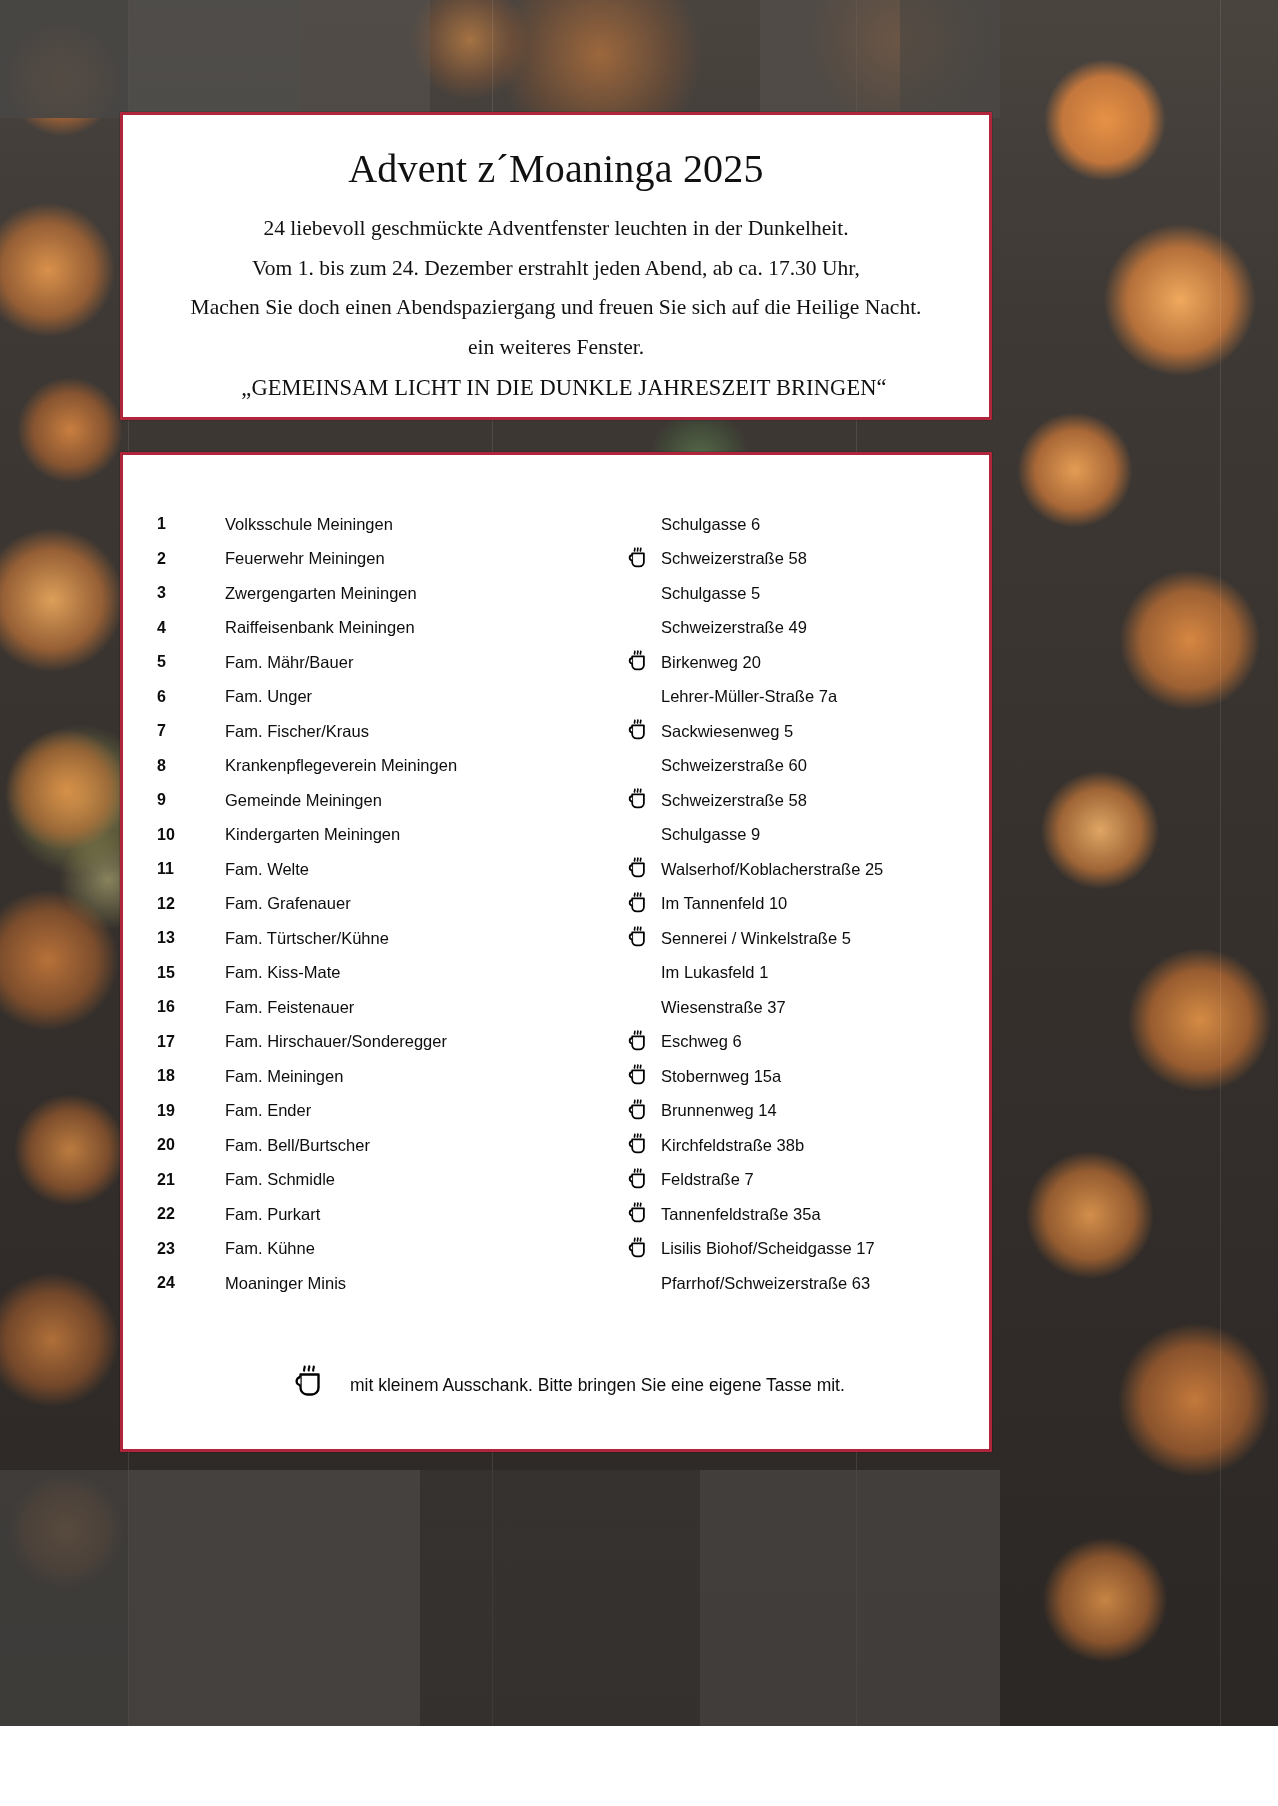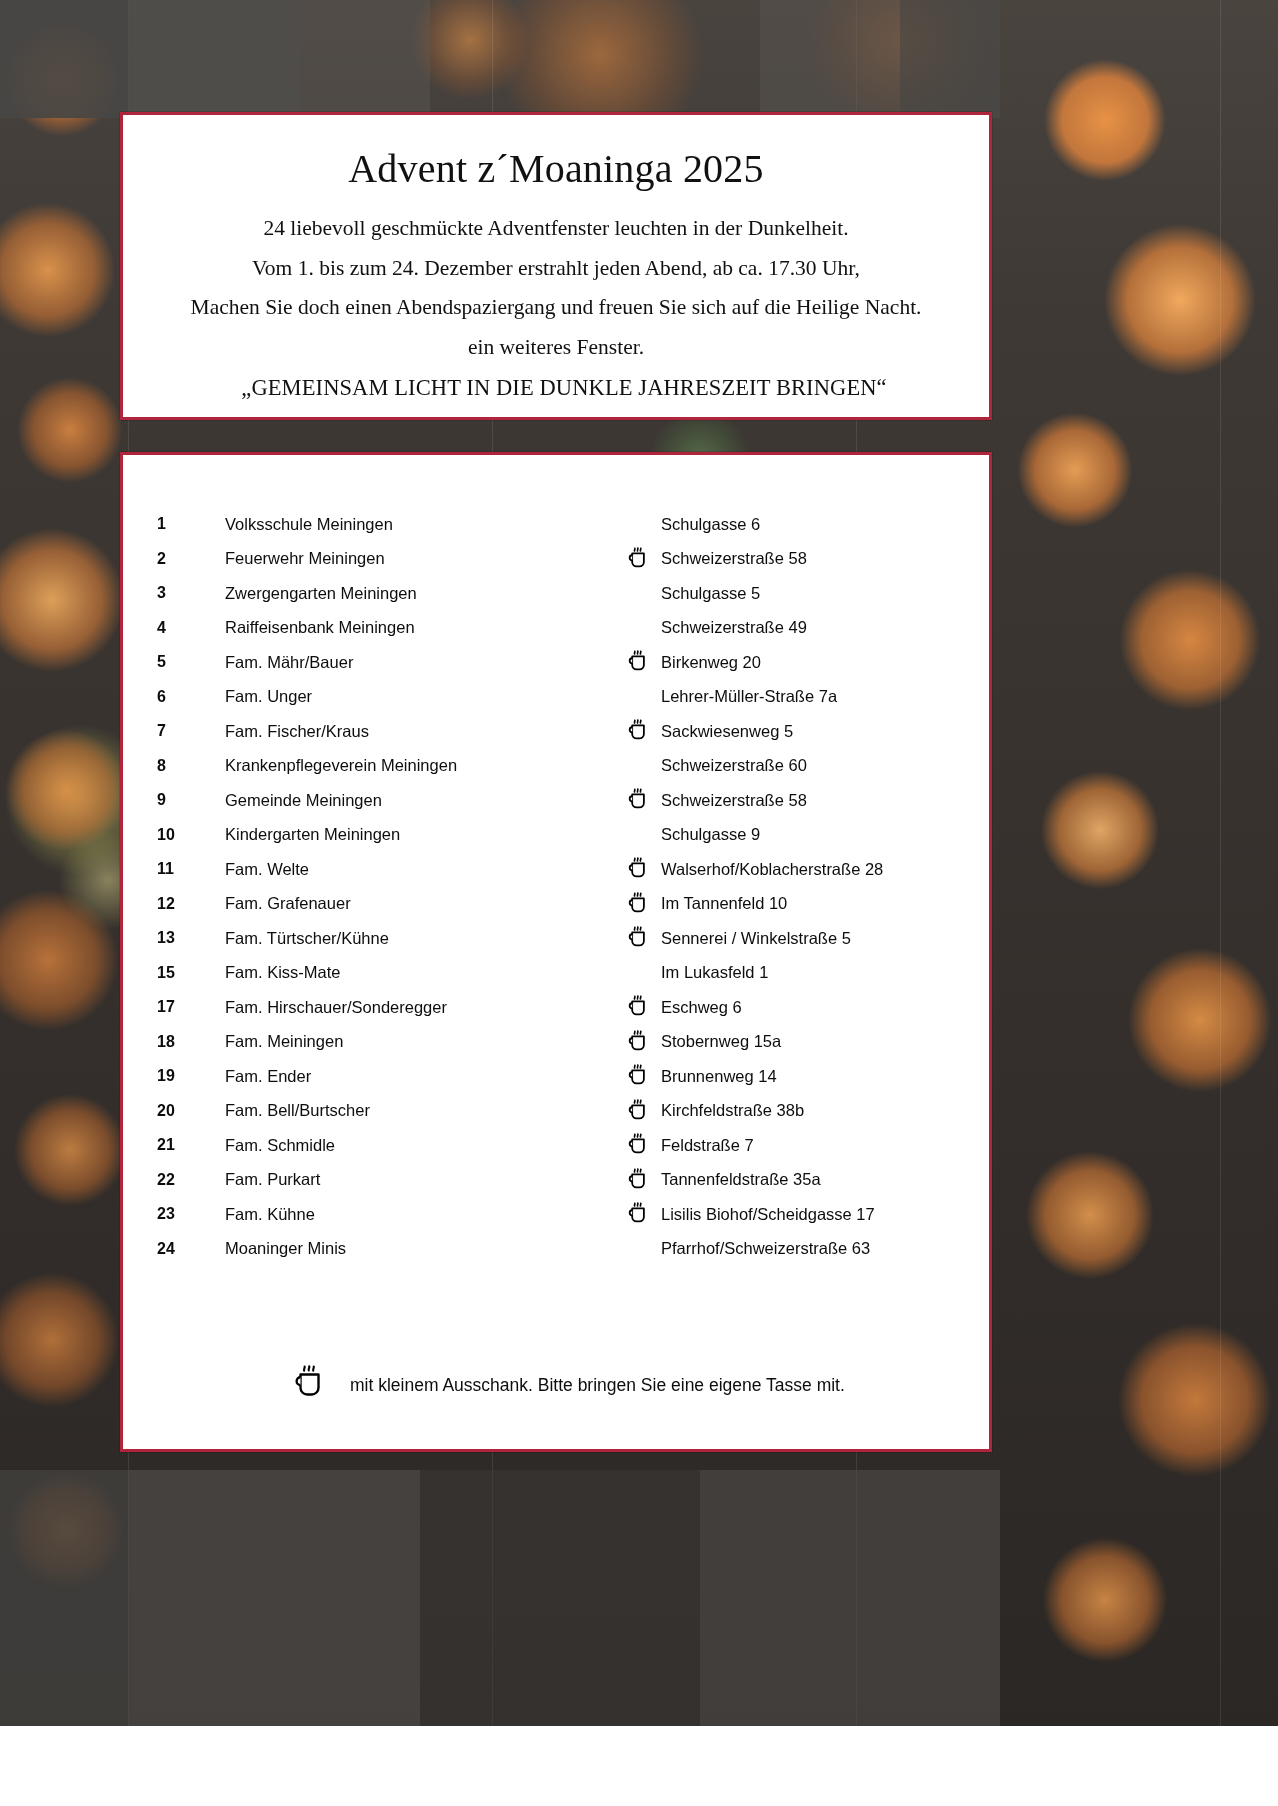--- a/index.html
+++ b/index.html
@@ -390,21 +390,21 @@
               <td class="cup"><span class="cup-icon">
 <svg viewBox="0 0 32 32" width="26" height="26" aria-hidden="true">
   <g fill="none" stroke="#000" stroke-width="2.0" stroke-linecap="round">
     <path d="M10.5 6.2 C10.0 4.8 11.3 4.2 10.9 2.8"></path>
     <path d="M14.2 6.0 C13.7 4.6 15.0 4.0 14.6 2.6"></path>
     <path d="M17.8 6.2 C17.3 4.8 18.6 4.2 18.2 2.8"></path>
   </g>
   <path d="M7.6 9.2 h14.4 v10.6 a5.4 5.4 0 0 1 -5.4 5.4 h-3.6 a5.4 5.4 0 0 1 -5.4 -5.4 z" fill="#fff" stroke="#000" stroke-width="2.2" stroke-linejoin="round"></path>
   <path d="M7.6 11.4 a3.1 3.1 0 0 0 0 6.2" fill="#fff" stroke="#000" stroke-width="2.2"></path>
 </svg></span></td>
-              <td class="addr">Walserhof/Koblacherstraße 28</td>
+              <td class="addr">Walserhof/Koblacherstraße 25</td>
             </tr>
             <tr>
               <td class="num">12</td>
               <td class="name">Fam. Grafenauer</td>
               <td class="cup"><span class="cup-icon">
 <svg viewBox="0 0 32 32" width="26" height="26" aria-hidden="true">
   <g fill="none" stroke="#000" stroke-width="2.0" stroke-linecap="round">
     <path d="M10.5 6.2 C10.0 4.8 11.3 4.2 10.9 2.8"></path>
     <path d="M14.2 6.0 C13.7 4.6 15.0 4.0 14.6 2.6"></path>
     <path d="M17.8 6.2 C17.3 4.8 18.6 4.2 18.2 2.8"></path>
@@ -436,20 +436,35 @@
 <svg viewBox="0 0 32 32" width="26" height="26" aria-hidden="true">
   <g fill="none" stroke="#000" stroke-width="2.0" stroke-linecap="round">
     <path d="M10.5 6.2 C10.0 4.8 11.3 4.2 10.9 2.8"></path>
     <path d="M14.2 6.0 C13.7 4.6 15.0 4.0 14.6 2.6"></path>
     <path d="M17.8 6.2 C17.3 4.8 18.6 4.2 18.2 2.8"></path>
   </g>
   <path d="M7.6 9.2 h14.4 v10.6 a5.4 5.4 0 0 1 -5.4 5.4 h-3.6 a5.4 5.4 0 0 1 -5.4 -5.4 z" fill="#fff" stroke="#000" stroke-width="2.2" stroke-linejoin="round"></path>
   <path d="M7.6 11.4 a3.1 3.1 0 0 0 0 6.2" fill="#fff" stroke="#000" stroke-width="2.2"></path>
 </svg></span></td>
               <td class="addr">Im Lukasfeld 1</td>
+            </tr>
+            <tr>
+              <td class="num">16</td>
+              <td class="name">Fam. Feistenauer</td>
+              <td class="cup"><span class="cup-icon cup-hidden">
+<svg viewBox="0 0 32 32" width="26" height="26" aria-hidden="true">
+  <g fill="none" stroke="#000" stroke-width="2.0" stroke-linecap="round">
+    <path d="M10.5 6.2 C10.0 4.8 11.3 4.2 10.9 2.8"></path>
+    <path d="M14.2 6.0 C13.7 4.6 15.0 4.0 14.6 2.6"></path>
+    <path d="M17.8 6.2 C17.3 4.8 18.6 4.2 18.2 2.8"></path>
+  </g>
+  <path d="M7.6 9.2 h14.4 v10.6 a5.4 5.4 0 0 1 -5.4 5.4 h-3.6 a5.4 5.4 0 0 1 -5.4 -5.4 z" fill="#fff" stroke="#000" stroke-width="2.2" stroke-linejoin="round"></path>
+  <path d="M7.6 11.4 a3.1 3.1 0 0 0 0 6.2" fill="#fff" stroke="#000" stroke-width="2.2"></path>
+</svg></span></td>
+              <td class="addr">Wiesenstraße 37</td>
             </tr>
             <tr>
               <td class="num">17</td>
               <td class="name">Fam. Hirschauer/Sonderegger</td>
               <td class="cup"><span class="cup-icon">
 <svg viewBox="0 0 32 32" width="26" height="26" aria-hidden="true">
   <g fill="none" stroke="#000" stroke-width="2.0" stroke-linecap="round">
     <path d="M10.5 6.2 C10.0 4.8 11.3 4.2 10.9 2.8"></path>
     <path d="M14.2 6.0 C13.7 4.6 15.0 4.0 14.6 2.6"></path>
     <path d="M17.8 6.2 C17.3 4.8 18.6 4.2 18.2 2.8"></path>

